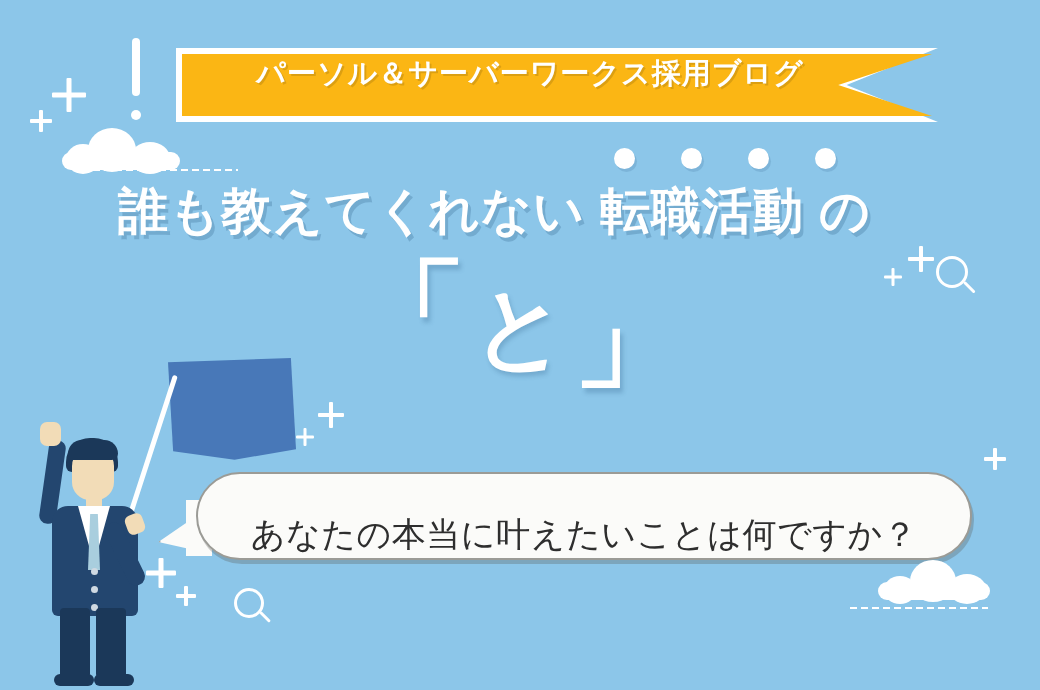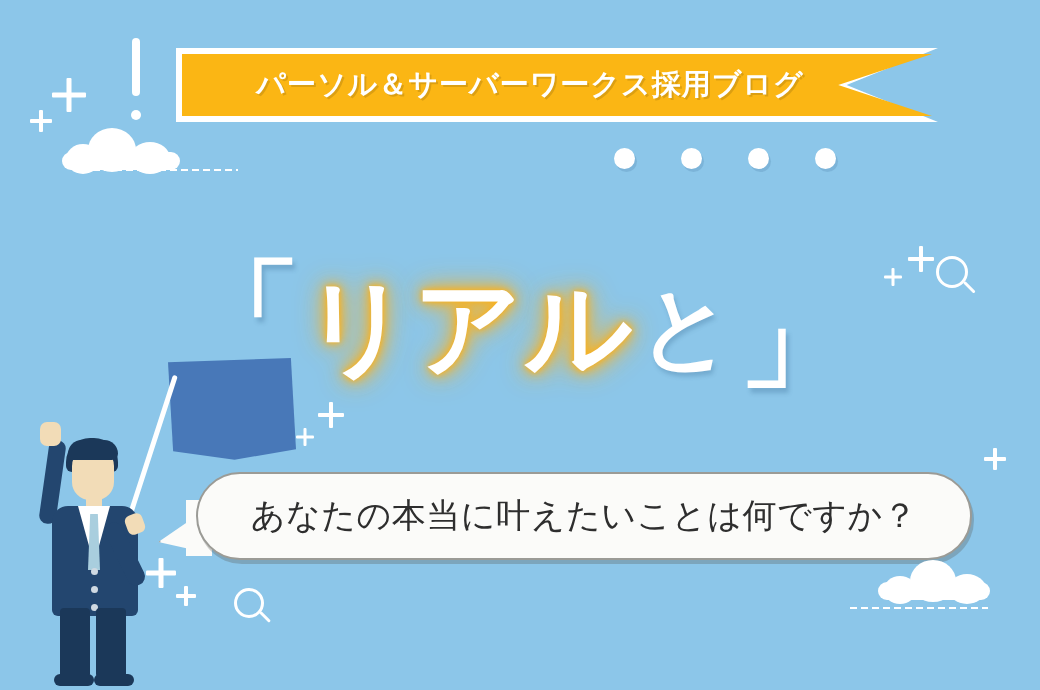--- a/index.html
+++ b/index.html
@@ -52,21 +52,21 @@
   .exclaim .dot{position:absolute;left:50%;transform:translateX(-50%);background:#ffffff;border-radius:50%;}
   .ribbon-outer{
     position:absolute;left:176px;top:48px;width:762px;height:74px;
     background:#ffffff;
     clip-path:polygon(0 0, 100% 0, 100% 100%, 0 100%);
   }
   .ribbon-inner{
     position:absolute;left:182px;top:54px;width:750px;height:62px;
     background:#fbb614;
     clip-path:polygon(0 0, 100% 0, 100% 100%, 0 100%);
-    display:flex;align-items:center;justify-content:center;
+    display:flex;justify-content:center;
   }
   
   .ribbon-outer{clip-path:polygon(0 0, 100% 0, 88% 50%, 100% 100%, 0 100%);}
   .ribbon-inner{clip-path:polygon(0 0, 100% 0, 87.5% 50%, 100% 100%, 0 100%);}
 
   .ribbon-text{
     font-size:29px;font-weight:bold;color:#ffffff;letter-spacing:1px;
     white-space:nowrap;
     margin-right:54px;
     text-shadow:2px 2px 0 rgba(0,0,0,.12);
@@ -115,21 +115,21 @@
   .plainwhite{
     font-size:92px;font-weight:bold;color:#ffffff;line-height:1;
     text-shadow:2px 4px 4px rgba(60,110,150,.30);
     margin:0 4px;
   }
 
   
   .bubble{
     position:absolute;left:196px;top:472px;width:772px;height:84px;
     background:#fbfbf9;border:2px solid #9b9b96;border-radius:44px;
-    display:flex;align-items:center;justify-content:center;
+    display:flex;align-items:flex-end;justify-content:center;
     box-shadow:2px 4px 0 rgba(90,90,85,.30);
   }
   .bubble-text{
     font-size:34px;color:#2e2e2e;letter-spacing:.5px;white-space:nowrap;
   }
   .bubble-tail{
     position:absolute;left:158px;top:508px;width:50px;height:44px;
     background:#fbfbf9;
     border-left:2px solid #9b9b96;border-bottom:2px solid #9b9b96;
     clip-path:polygon(100% 0, 0 72%, 96% 100%);
@@ -186,24 +186,26 @@
   <div class="ribbon-inner">
     <span class="ribbon-text">パーソル＆サーバーワークス採用ブログ</span>
   </div>
 
   <div class="emphasis-dots">
     <span></span>
     <span></span>
     <span></span>
     <span></span>
   </div>
+  <div class="headline">
+    <span class="hl">誰も教えてくれない 転職活動 の</span>
+  </div>
 
   <div class="titlerow">
     <span class="bracket open">「</span>
-    <span class="glow">リアル</span>
     <span class="plainwhite">と</span>
     <span class="bracket close">」</span>
   </div>
 
   <div class="plus" style="left:908px;top:246px;width:26px;height:26px;--t:4px;"></div>
   <div class="plus" style="left:884px;top:268px;width:18px;height:18px;--t:3px;"></div>
   <div class="magnifier" style="left:936px;top:256px;width:32px;height:32px;">
     <span class="ring"></span>
     <span class="handle" style="left:27px;top:27px;width:3px;height:15px;transform:rotate(-45deg);transform-origin:top left;"></span>
   </div>

